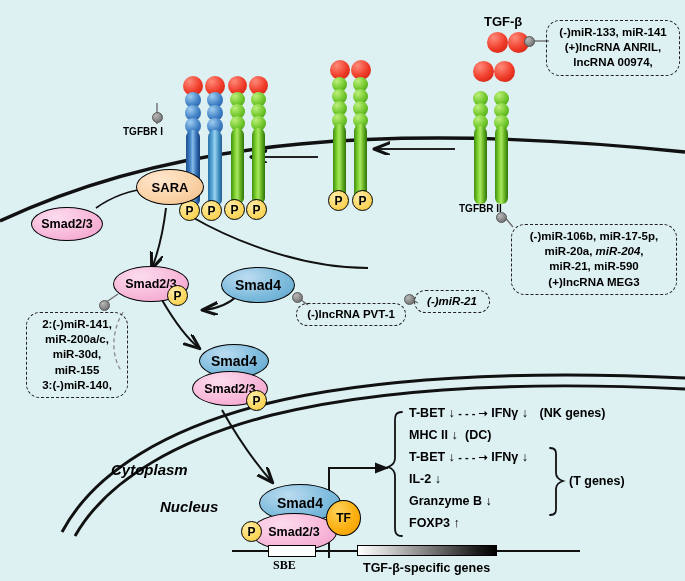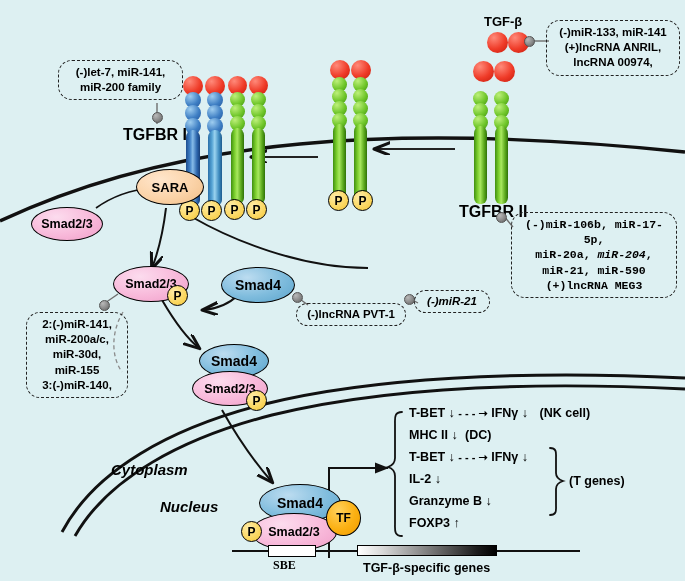--- a/index.html
+++ b/index.html
@@ -8,21 +8,21 @@
     background:#ddf0f2;
     font-family:"Liberation Sans", sans-serif;
     overflow:hidden;
     position:relative;
   }
   #stage{position:absolute;left:0;top:0;width:685px;height:581px;}
   svg.layer{position:absolute;left:0;top:0;width:685px;height:581px;overflow:visible;}
 
   .lbl{position:absolute;font-weight:bold;color:#000;white-space:nowrap;}
   .txt-tgfb{font-size:13px;}
-  .txt-rec{font-size:16px;}
+  .txt-rec{font-size:10px;}
   .txt-compart{font-size:15px;font-style:italic;font-weight:bold;}
   .txt-sbe{font-size:12px;font-family:Liberation Serif, serif;}
   .txt-genes{font-size:12.5px;}
 
   
   .callout{
     position:absolute;
     border:1.4px dashed #222;
     border-radius:14px;
     background:transparent;
@@ -217,32 +217,28 @@
   <div class="lbl txt-compart" style="left:63px;top:461px;margin-left:48px;">Cytoplasm</div>
   <div class="lbl txt-compart" style="left:160px;top:498px;">Nucleus</div>
 
   <div class="knob" style="left:152px;top:112px;"></div>
   <div class="knob" style="left:524px;top:36px;"></div>
   <div class="knob" style="left:496px;top:212px;"></div>
   <div class="knob" style="left:99px;top:300px;"></div>
   <div class="knob" style="left:292px;top:292px;"></div>
   <div class="knob" style="left:404px;top:294px;"></div>
 
-  <div class="callout" style="left:58px;top:60px;width:125px;">
-    <div>(-)let-7, miR-141,</div>
-    <div>miR-200 family</div>
-  </div>
 
   <div class="callout" style="left:546px;top:20px;width:134px;">
     <div>(-)miR-133, miR-141</div>
     <div>(+)lncRNA ANRIL,</div>
     <div>lncRNA 00974,</div>
   </div>
 
-  <div class="callout" style="left:511px;top:212px;width:166px;font-family:Liberation Mono, monospace;">
+  <div class="callout" style="left:511px;top:224px;width:166px;">
     <div>(-)miR-106b, miR-17-5p,</div>
     <div>
       <span>miR-20a, </span><span class="ital">miR-204</span><span>,</span>
     </div>
     <div>miR-21, miR-590</div>
     <div>(+)lncRNA MEG3</div>
   </div>
 
   <div class="callout" style="left:26px;top:312px;width:102px;">
     <div>2:(-)miR-141,</div>
@@ -286,21 +282,21 @@
   <div class="lbl txt-sbe" style="left:273px;top:558px;">SBE</div>
   <div class="genebar" style="left:357px;top:545px;width:140px;"></div>
   <div class="lbl txt-genes" style="left:363px;top:561px;">TGF-β-specific genes</div>
 
   <div class="gene-row" style="left:409px;top:406px;">
     <span>T-BET</span>
     <span class="arr">↓</span>
     <span style="font-size:11px;">- - - ➝</span>
     <span>IFNγ</span>
     <span class="arr">↓</span>
-    <span style="margin-left:8px;">(NK cell)</span>
+    <span style="margin-left:8px;">(NK genes)</span>
   </div>
 
   <div class="gene-row" style="left:409px;top:428px;">
     <span>MHC II</span>
     <span class="arr">↓</span>
     <span style="margin-left:4px;">(DC)</span>
   </div>
 
   <div class="gene-row" style="left:409px;top:450px;">
     <span>T-BET</span>

